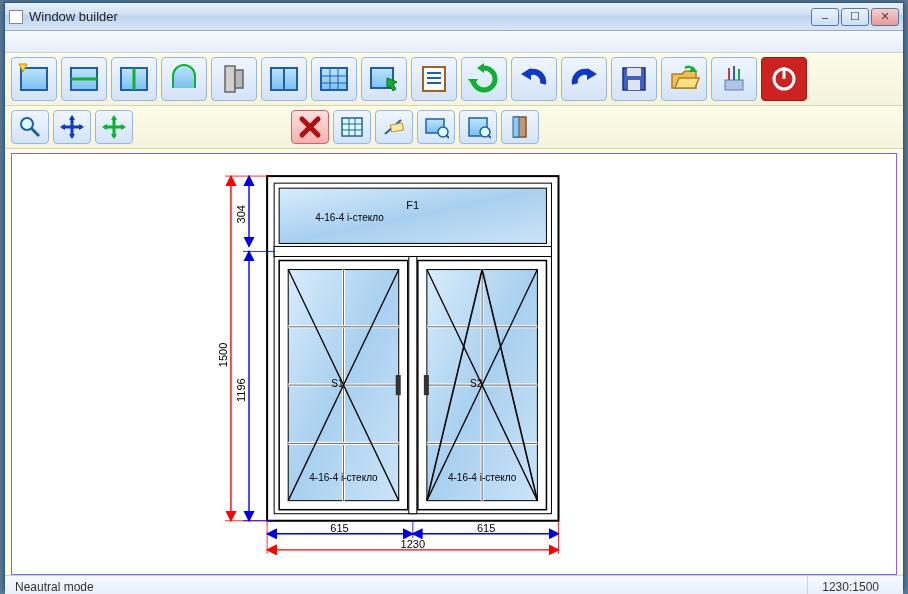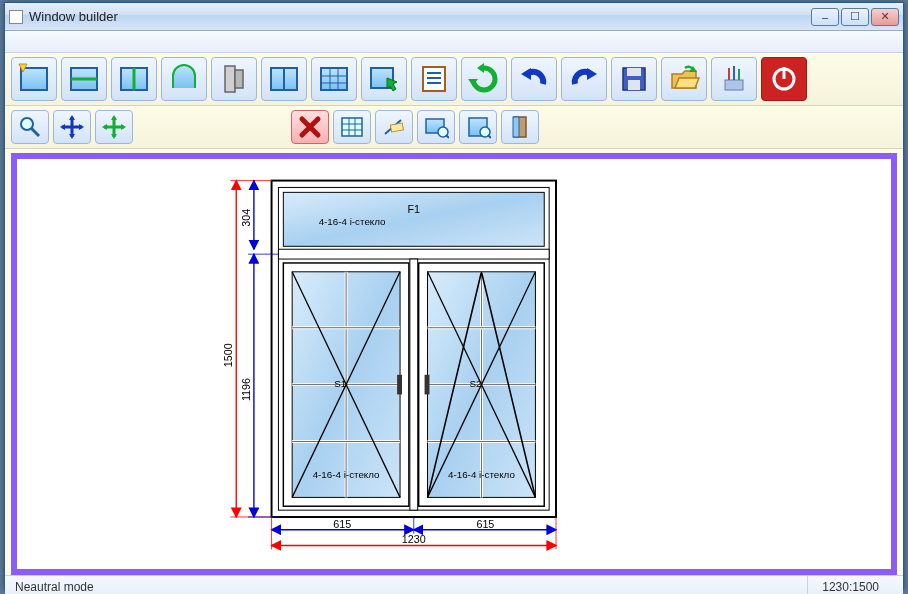--- a/index.html
+++ b/index.html
@@ -21,21 +21,21 @@
   .tbtn.red { background:linear-gradient(#ffe0e0,#f7b0b0); border-color:#cc6666; }
   .tbtn.power { background:#cc2222; border-color:#a01818; }
   .tbtn svg { width:34px; height:34px; }
 
   .toolbar2 { background: linear-gradient(#fdfce6,#f6f3dc); padding: 4px 6px; display:flex; gap:4px; border-bottom:1px solid #d8d4b8; }
   .tbtn.small { width:38px; height:34px; }
   .tbtn.small svg { width:26px; height:26px; }
   .tb-gap { width: 150px; }
 
   .canvas-wrap { background:#fdfce6; padding:4px 6px 0 6px; height: 426px; }
-  .canvas { background:#fff; border:6px solid #8b5cf6; width:100%; height:100%; position:relative; }
+  .canvas { background:#fff; border:1px solid #8b5cf6; width:100%; height:100%; position:relative; }
 
   .statusbar { height:22px; background:linear-gradient(#f6faff,#e6eef8); border-top:1px solid #c6d3e4; display:flex; align-items:center; padding:0 10px; font-size:12px; color:#333; }
   .status-spacer { flex:1; }
   .status-box { border-left:1px solid #c6d3e4; padding:0 14px; height:100%; display:flex; align-items:center; }
 
   
   .dim-text { font: 11px Arial; fill:#000; }
   .glass-label { font: 10px Arial; fill:#000; }
   .f1-label { font: 11px Arial; fill:#000; }
 </style>

